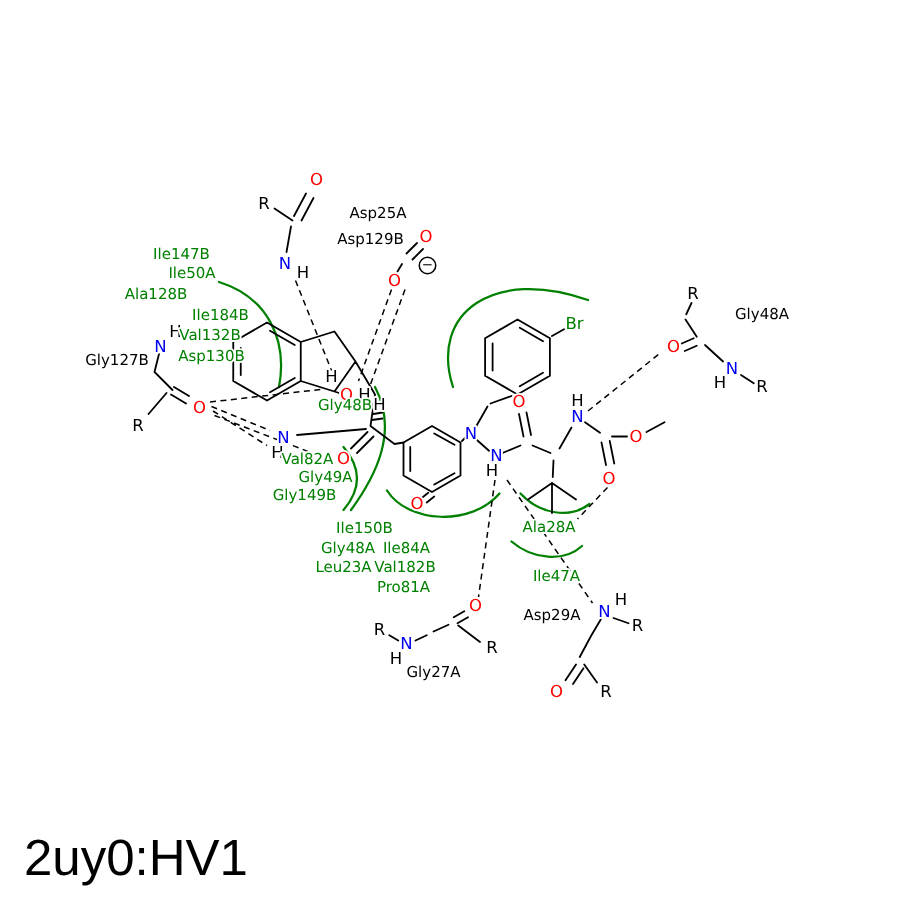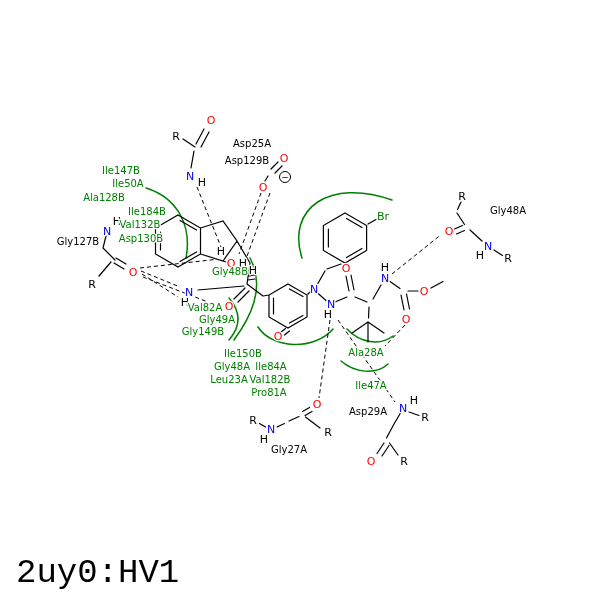--- a/index.html
+++ b/index.html
@@ -16,21 +16,21 @@
     paint-order:stroke;
     stroke:#ffffff;
     stroke-width:2.5px;
     stroke-linejoin:round;
   }
   g[data-name="residue-labels-layer"] text { font-size:10px; }
   .charge-text { font-size:9px; stroke:none; }
   .title {
     position:absolute; left:16px; bottom:8px;
     font-size:34px; color:#000;
-    font-family:Liberation Mono, monospace;
+    font-family:Liberation Sans, sans-serif;
   }
 </style>
 </head>
 <body>
 
 <div class="figure" data-name="ligand-interaction-diagram">
   <svg width="600" height="600" viewBox="0 0 600 600" data-name="structure-canvas" xmlns="http://www.w3.org/2000/svg">
 
     <path data-name="hydrophobic-contact-arcs" fill="none" stroke="#008000" stroke-width="1.5" stroke-linecap="round" d="M302 258 C286 208 330 178 392 200
              M258 327 C272 349 314 351 333 329

